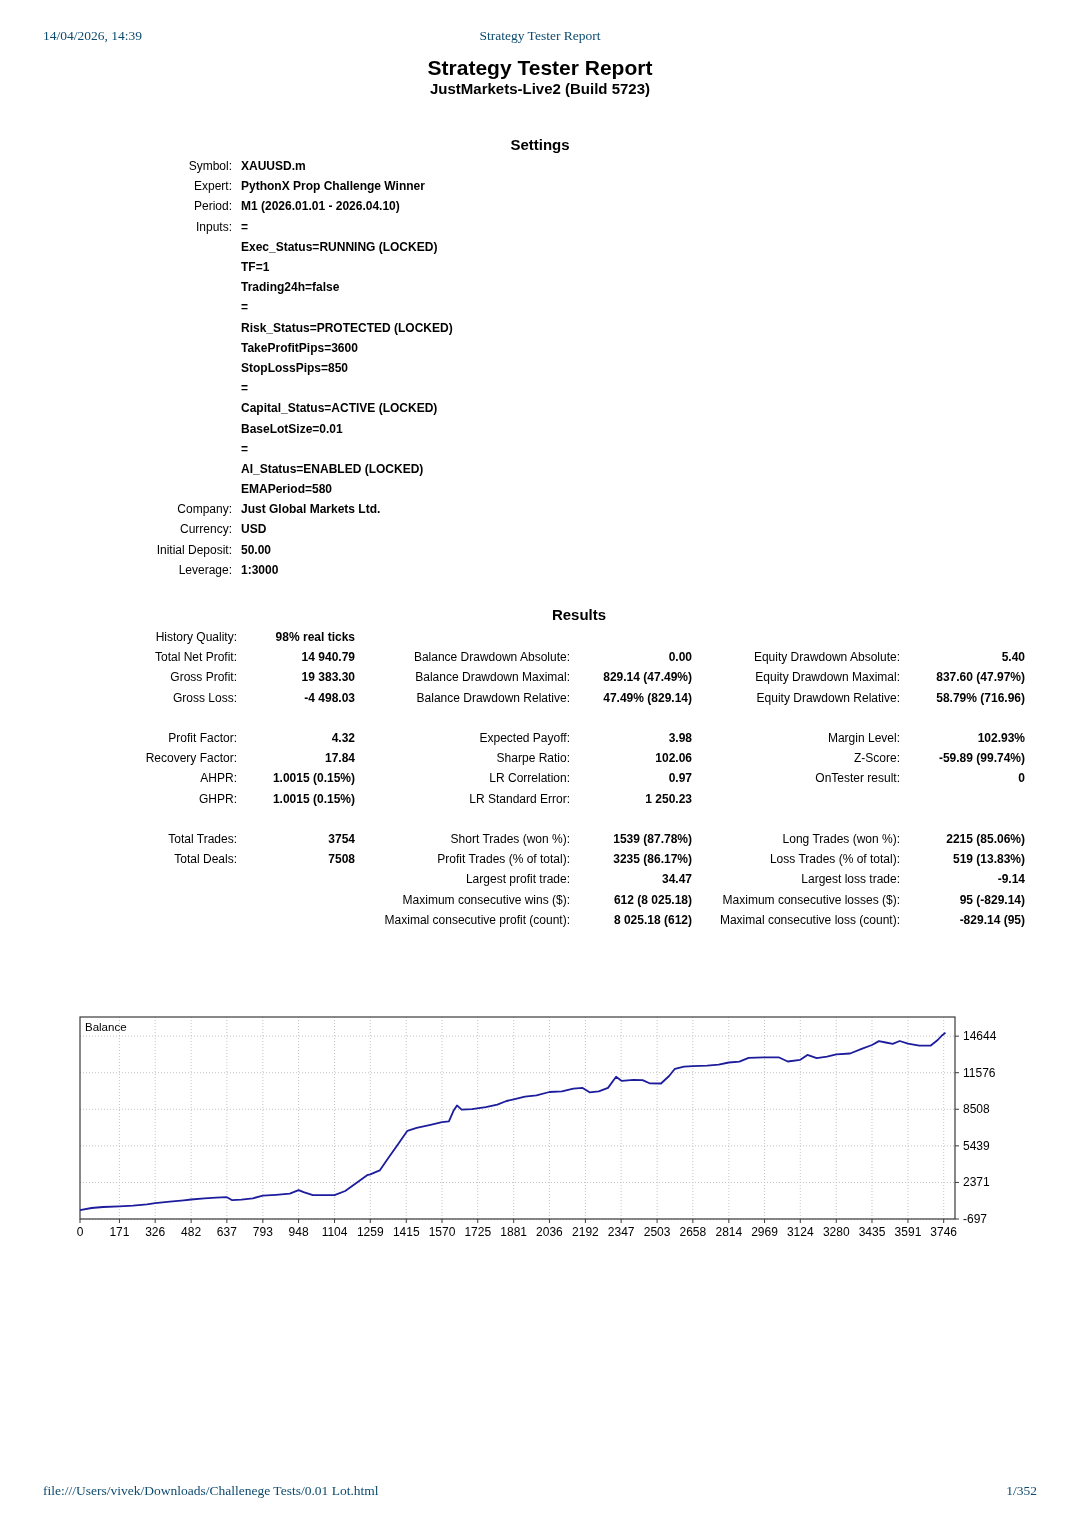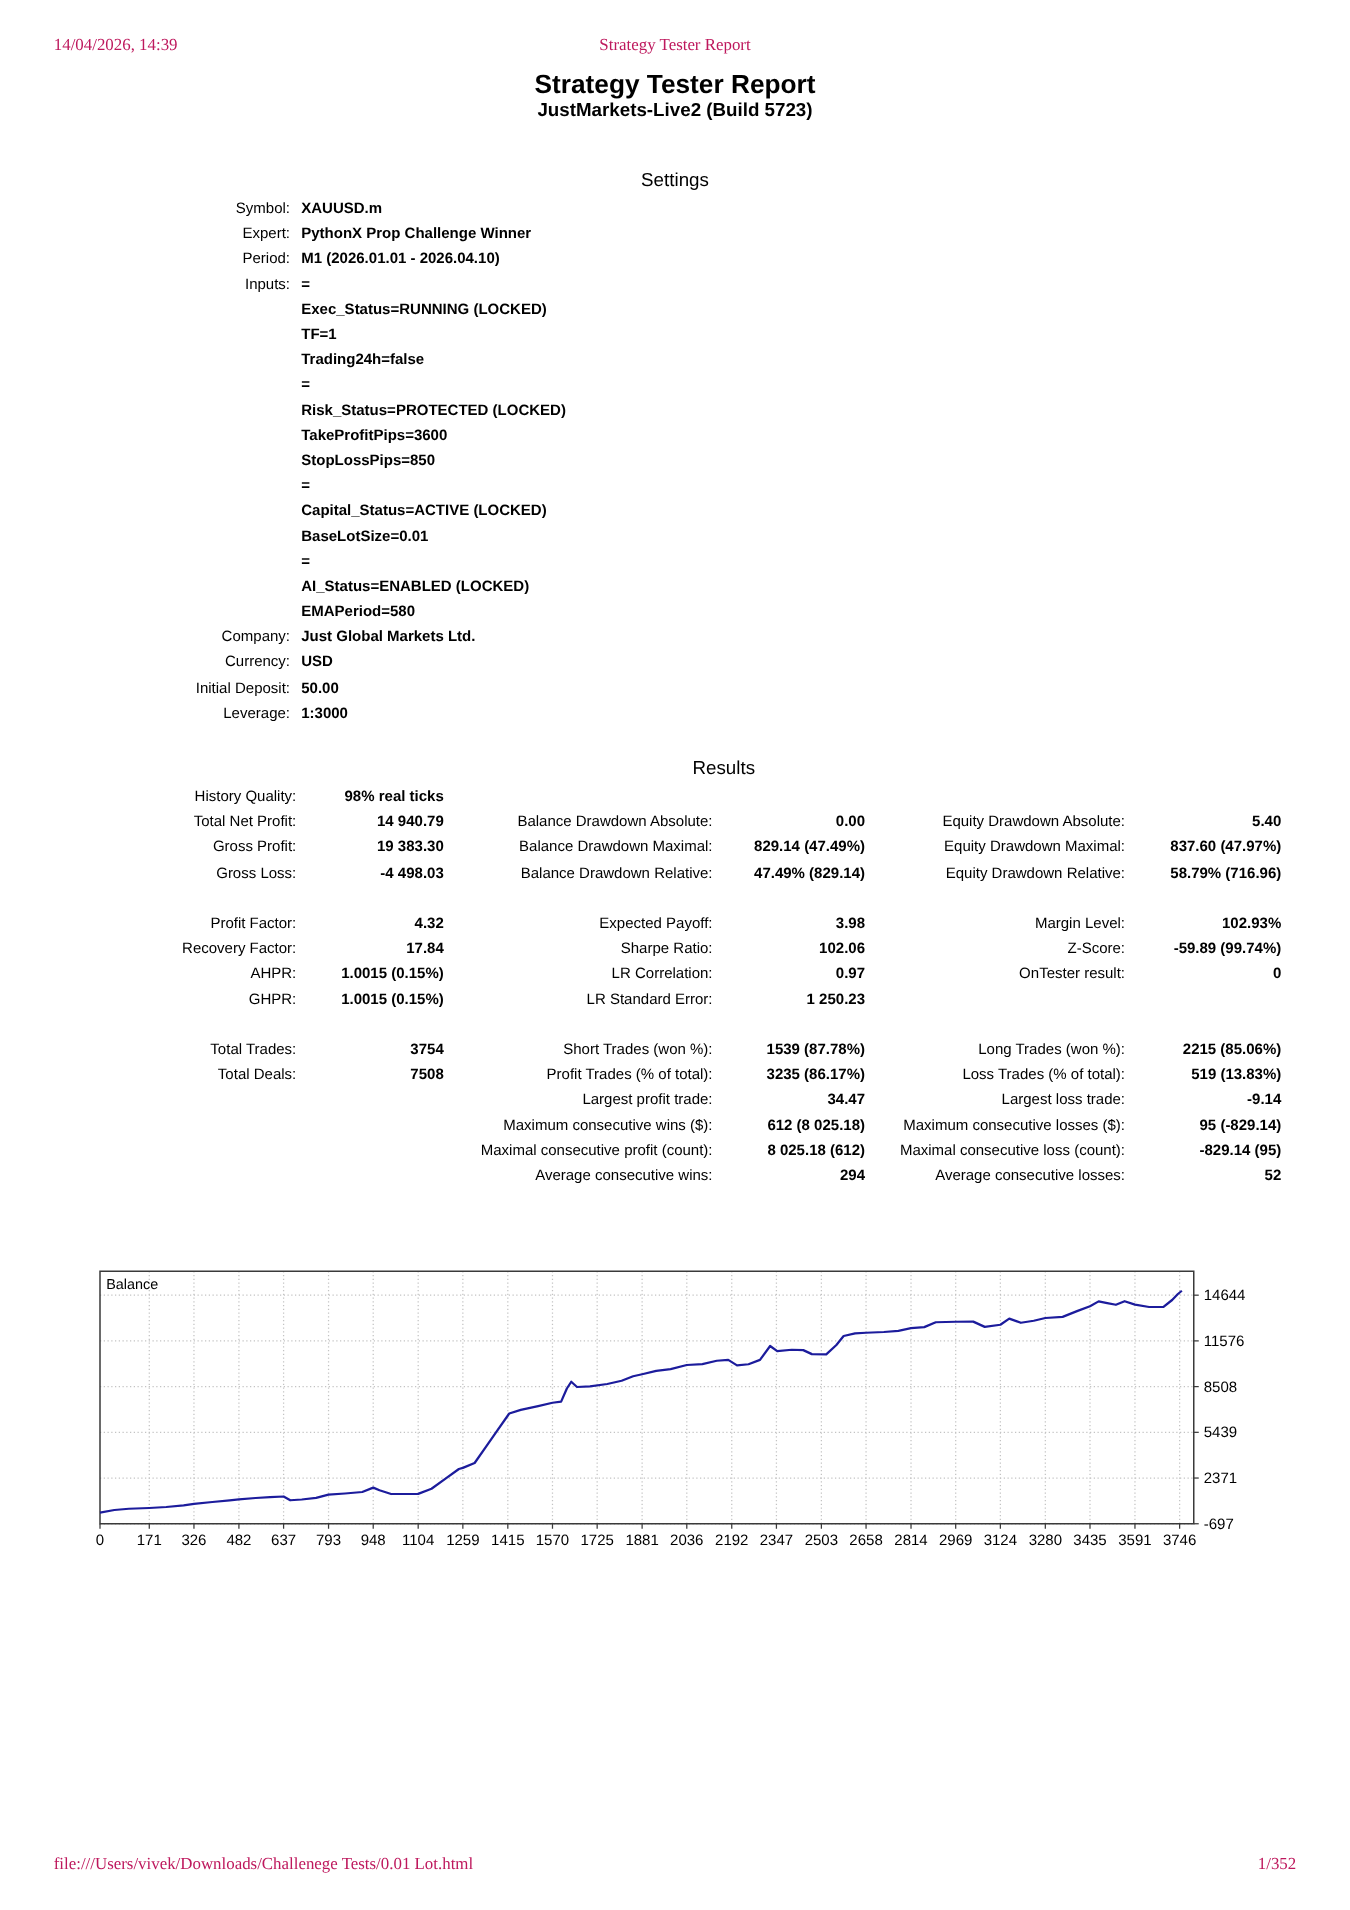--- a/index.html
+++ b/index.html
@@ -3,40 +3,40 @@
 <meta charset="utf-8">
 <style>
   html,body{margin:0;padding:0;}
   body{
     width:1080px;height:1528px;position:relative;background:#fff;color:#000;
     font-family:"Liberation Sans",sans-serif;overflow:hidden;
   }
   
   .print-bar{
     position:absolute;left:43px;right:43px;
-    font-family:"Liberation Serif",serif;font-size:13.5px;color:#be185d;
+    font-family:"Liberation Serif",serif;font-size:13.5px;color:#0c4a6e;
   }
   .print-bar.top{top:28px;height:16px;}
   .print-bar.bottom{top:1483px;height:16px;}
   .pb-left{position:absolute;left:0;top:0;white-space:nowrap;}
   .pb-center{position:absolute;left:0;right:0;top:0;text-align:center;}
   .pb-right{position:absolute;right:0;top:0;margin-left:28px;}
 
   
   .report-title{
     position:absolute;top:56px;left:0;width:100%;text-align:center;
     font-size:21px;font-weight:bold;
   }
   .server-line{
     position:absolute;top:80px;left:0;width:100%;text-align:center;
     font-size:15px;font-weight:bold;
   }
   .section-heading{
     position:absolute;left:0;width:100%;text-align:center;
-    font-size:15px;font-weight:normal;
+    font-size:15px;font-weight:bold;
   }
   .section-heading.settings{top:136px;}
   .section-heading.results{top:606px;margin-left:39px;}
 
   
   .settings-table{position:absolute;top:156px;left:40px;}
   .s-row{display:flex;height:20.2px;align-items:center;}
   .s-label{width:192px;text-align:right;font-size:12px;white-space:nowrap;}
   .s-value{padding-left:9px;font-size:12px;font-weight:bold;white-space:nowrap;}
 
@@ -253,28 +253,20 @@
       <div class="r-cell c3l lab">Maximum consecutive losses ($):</div>
       <div class="r-cell c3v val">95 (-829.14)</div>
     </div>
     <div class="r-row">
       <div class="r-cell c1l lab"></div>
       <div class="r-cell c1v val"></div>
       <div class="r-cell c2l lab">Maximal consecutive profit (count):</div>
       <div class="r-cell c2v val">8 025.18 (612)</div>
       <div class="r-cell c3l lab">Maximal consecutive loss (count):</div>
       <div class="r-cell c3v val">-829.14 (95)</div>
-    </div>
-    <div class="r-row">
-      <div class="r-cell c1l lab"></div>
-      <div class="r-cell c1v val"></div>
-      <div class="r-cell c2l lab">Average consecutive wins:</div>
-      <div class="r-cell c2v val">294</div>
-      <div class="r-cell c3l lab">Average consecutive losses:</div>
-      <div class="r-cell c3v val">52</div>
     </div>
   </div>
 
 <div class="chart-wrap">
   <svg width="1000" height="245" viewBox="0 0 1000 245" xmlns="http://www.w3.org/2000/svg">
       <line x1="40" y1="26.14273912786925" x2="915" y2="26.14273912786925" stroke="#c3c3c3" stroke-width="1" stroke-dasharray="1 2"></line>
       <line x1="40" y1="62.71180739953974" x2="915" y2="62.71180739953974" stroke="#c3c3c3" stroke-width="1" stroke-dasharray="1 2"></line>
       <line x1="40" y1="99.28087567121025" x2="915" y2="99.28087567121025" stroke="#c3c3c3" stroke-width="1" stroke-dasharray="1 2"></line>
       <line x1="40" y1="135.861863456659" x2="915" y2="135.861863456659" stroke="#c3c3c3" stroke-width="1" stroke-dasharray="1 2"></line>
       <line x1="40" y1="172.43093172832948" x2="915" y2="172.43093172832948" stroke="#c3c3c3" stroke-width="1" stroke-dasharray="1 2"></line>

